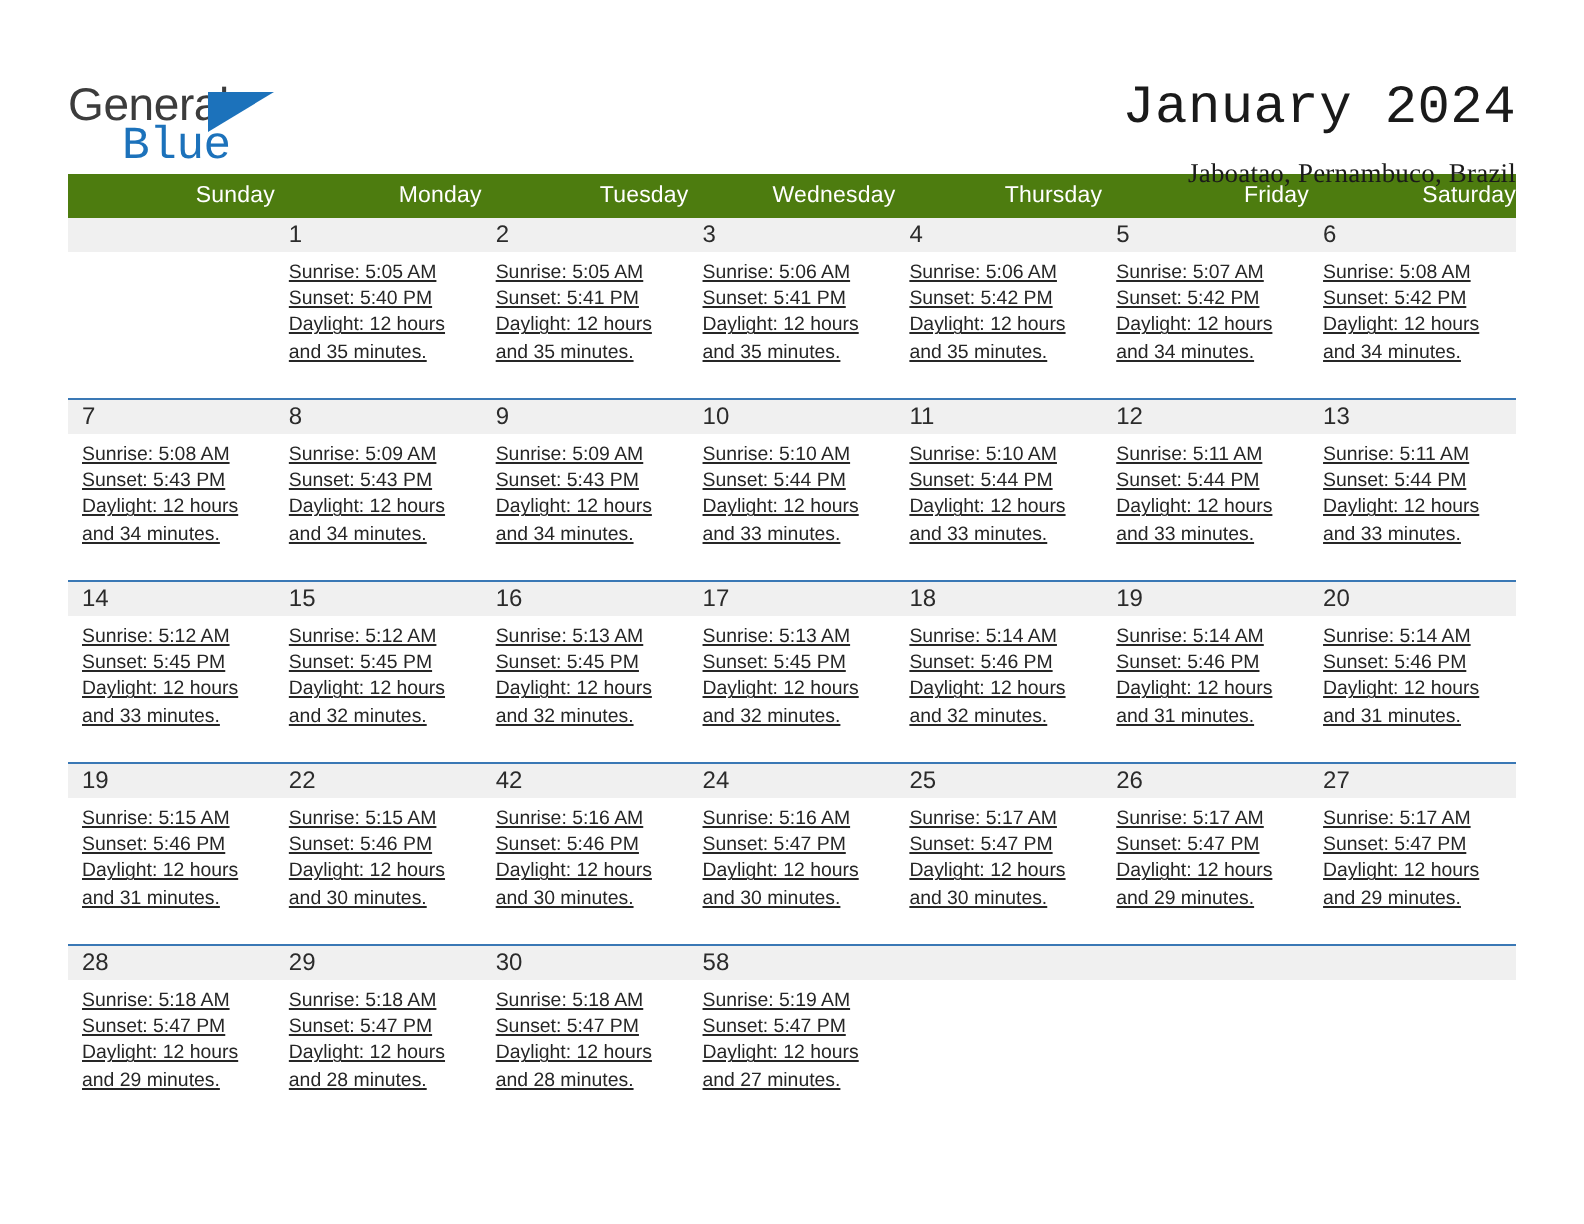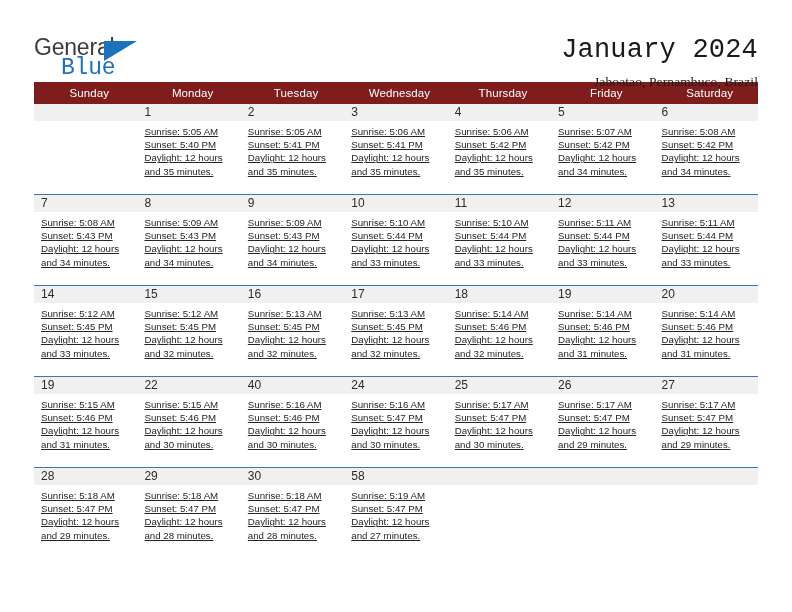--- a/index.html
+++ b/index.html
@@ -12,21 +12,21 @@
     background: #ffffff;
     font-family: "Liberation Sans", sans-serif;
     color: #000000;
     overflow: hidden;
   }
   .page {
     position: relative;
     width: 792px;
     height: 612px;
     box-sizing: border-box;
-    padding: 4px 34px;
+    padding: 9px 34px;
   }
 
   
   .header {
     display: flex;
     align-items: flex-start;
     justify-content: space-between;
     padding-top: 30px;
     height: 70px;
     box-sizing: border-box;
@@ -89,25 +89,25 @@
   }
 
   
   .calendar {
     width: 724px;
     border-collapse: collapse;
     table-layout: fixed;
     margin-top: 8px;
   }
   .calendar th {
-    background: #7f1d1d;
+    background: #4d7c0f;
     color: #ffffff;
     font-size: 11.5px;
     font-weight: normal;
-    text-align: center;
+    text-align: right;
     padding: 5px 0 5px 7px;
     height: 19px;
     box-sizing: border-box;
     letter-spacing: 0.1px;
   }
   .calendar td {
     vertical-align: top;
     width: 103.4px;
     height: 90px;
     padding: 0;
@@ -407,21 +407,21 @@
               <div class="daynum">22</div>
               <div class="details">
                 <div>Sunrise: 5:15 AM</div>
                 <div>Sunset: 5:46 PM</div>
                 <div class="daylight-line">Daylight: 12 hours and 30 minutes.</div>
               </div>
             </div>
           </td>
           <td>
             <div class="cell-inner">
-              <div class="daynum">40</div>
+              <div class="daynum">42</div>
               <div class="details">
                 <div>Sunrise: 5:16 AM</div>
                 <div>Sunset: 5:46 PM</div>
                 <div class="daylight-line">Daylight: 12 hours and 30 minutes.</div>
               </div>
             </div>
           </td>
           <td>
             <div class="cell-inner">
               <div class="daynum">24</div>

